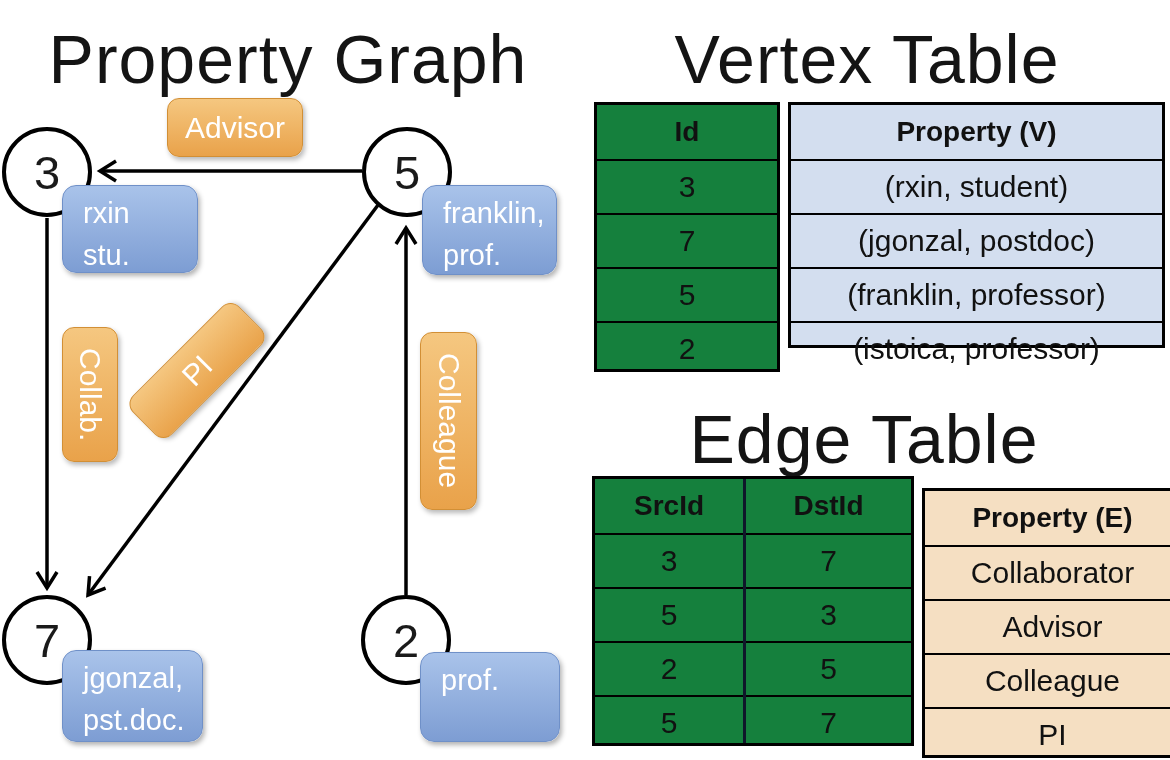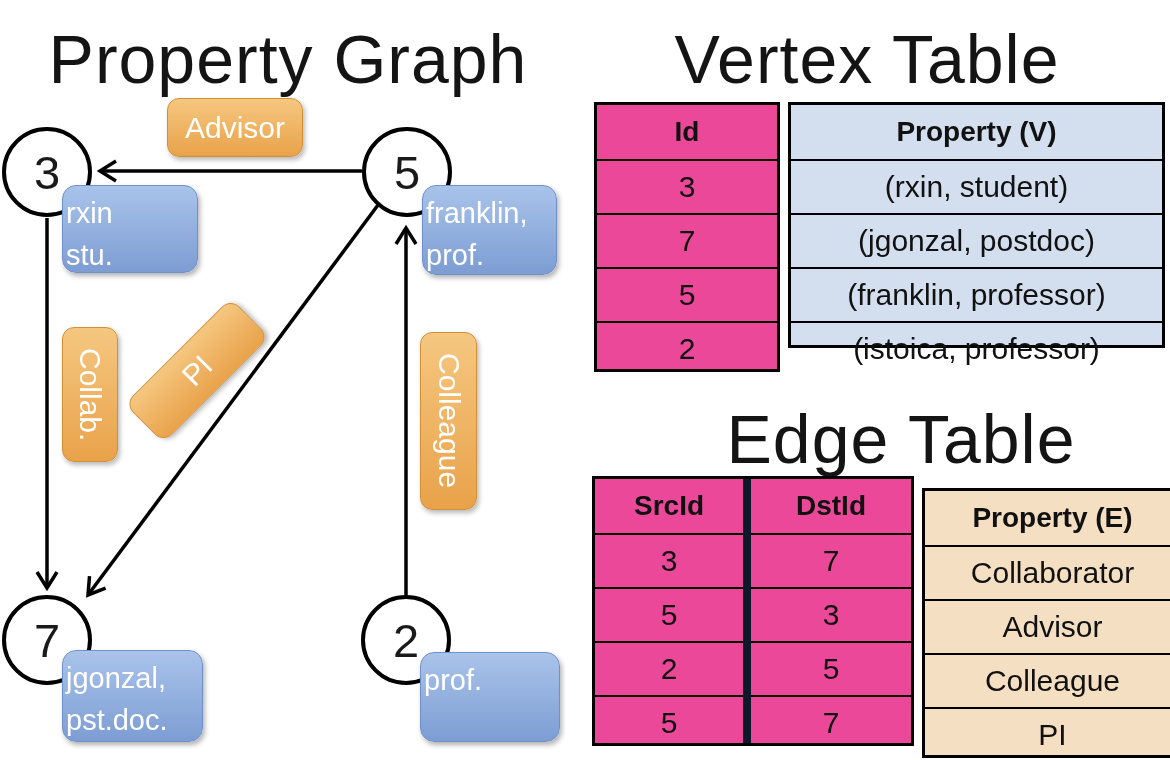--- a/index.html
+++ b/index.html
@@ -22,42 +22,42 @@
   .node{
     position:absolute;width:90px;height:90px;border:4px solid #000;border-radius:50%;
     background:#fff;display:flex;align-items:center;justify-content:center;
     font-size:47px;color:#1a1a1a;z-index:3;
   }
   .vlabel{
     position:absolute;z-index:4;border-radius:14px;color:#fff;
     background:linear-gradient(180deg,var(--vertex-accent-top),var(--vertex-accent-bot));
     border:1px solid var(--vertex-accent-border);
     box-shadow:2px 3px 5px rgba(0,0,0,.30);
-    font-size:29px;line-height:42px;padding:6px 0 0 3px;
+    font-size:29px;line-height:42px;padding:6px 0 0 20px;
   }
   .elabel{
     position:absolute;z-index:2;border-radius:12px;color:#fff;
     background:linear-gradient(180deg,var(--edge-accent-top),var(--edge-accent-bot));
     border:1px solid var(--edge-accent-border);
     box-shadow:2px 3px 5px rgba(0,0,0,.28);
     display:flex;align-items:center;justify-content:center;font-size:30px;
   }
   .elabel.vert{writing-mode:vertical-rl;}
   #pi-label{transform:rotate(-45deg);}
   
-  .tbox{position:absolute;border:3px solid #000;background:#ec4899;}
+  .tbox{position:absolute;border:3px solid #000;background:#15803d;}
   .tbox .row{
     height:54px;display:flex;align-items:center;justify-content:center;
     border-top:2px solid #000;font-size:30px;
   }
   .tbox .row:first-child{border-top:none;}
   .tbox .row.hdr{font-weight:bold;font-size:28px;}
   .cols{display:flex;height:100%;}
   .cols > div{flex:none;}
-  .col2{border-left:8px solid #0f172a;}
+  .col2{border-left:3px solid #0f172a;}
   .blue-fill{background:var(--vtable-fill);}
   .tan-fill{background:var(--etable-fill);}
 </style>
 </head>
 <body>
 
 <div class="title" style="left:288px;top:20px;">Property Graph</div>
 
 <svg id="graph-svg" viewBox="0 0 585 760" xmlns="http://www.w3.org/2000/svg">
   <defs>
@@ -108,21 +108,21 @@
 </div>
 
 <div class="tbox blue-fill" style="left:788px;top:102px;width:377px;height:246px;">
   <div class="row hdr">Property (V)</div>
   <div class="row">(rxin, student)</div>
   <div class="row">(jgonzal, postdoc)</div>
   <div class="row">(franklin, professor)</div>
   <div class="row">(istoica, professor)</div>
 </div>
 
-<div class="title" style="left:901px;top:400px;">Edge Table</div>
+<div class="title" style="left:864px;top:400px;">Edge Table</div>
 
 <div class="tbox" style="left:592px;top:476px;width:322px;height:270px;">
   <div class="cols">
     <div style="width:148px;">
       <div class="row hdr">SrcId</div>
       <div class="row">3</div>
       <div class="row">5</div>
       <div class="row">2</div>
       <div class="row">5</div>
     </div>

